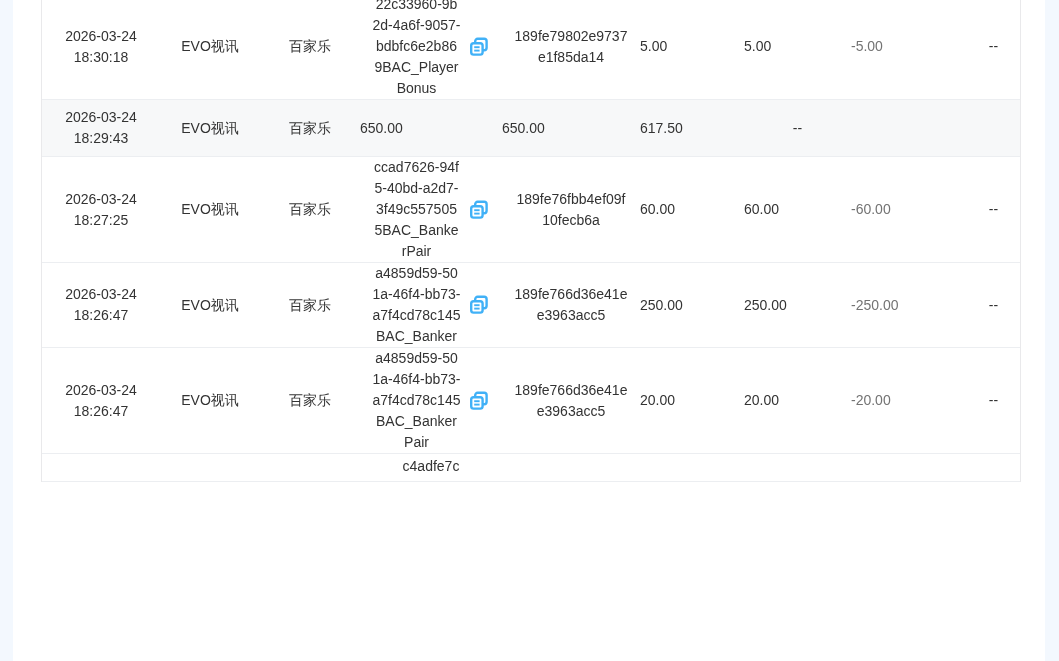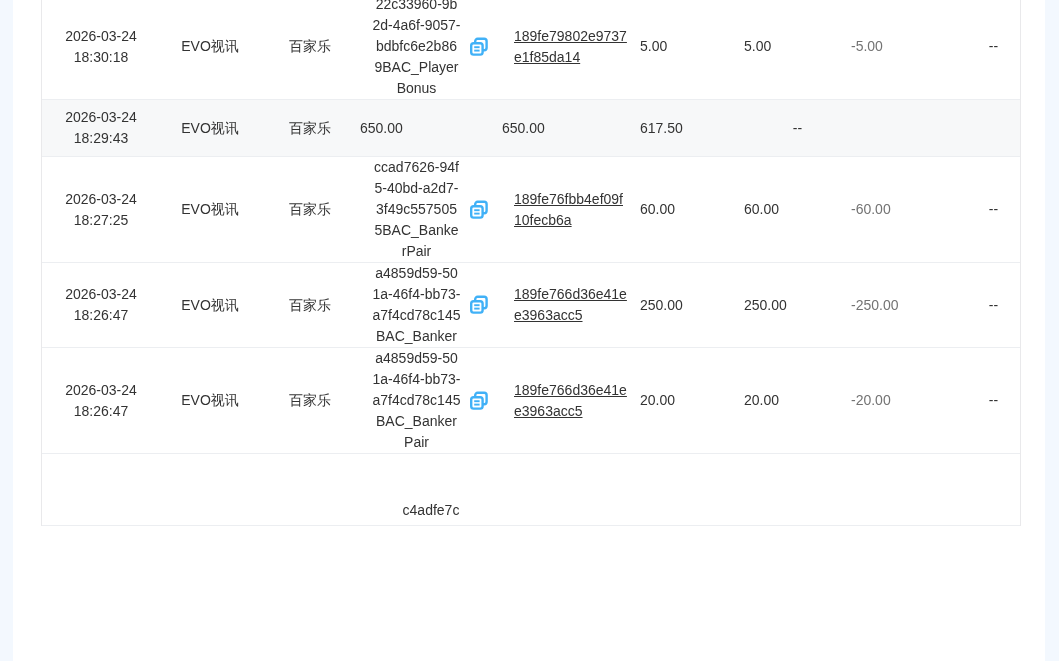--- a/index.html
+++ b/index.html
@@ -44,28 +44,27 @@
     gap: 7px; padding: 0 2px;
   }
   .bet-id {
     display: inline-block; width: 88px;
     word-break: break-all; overflow-wrap: anywhere;
     text-align: center;
   }
   .order-no {
     display: inline-block; width: 114px;
     word-break: break-all; overflow-wrap: anywhere;
-    text-align: left;
-    text-decoration: underline;
+    text-align: center;
   }
   .copy-btn {
     flex: 0 0 auto; width: 22px; height: 22px;
     cursor: pointer; display: inline-flex;
   }
-  .row.partial { align-items: start; min-height: 28px; margin-top: 44px; }
+  .row.partial { align-items: start; min-height: 28px; }
   .row.partial .c-bet { padding-top: 2px; }
 </style>
 </head>
 <body>
 
 <div class="card">
   <div class="table" id="records-table">
       <div class="row">
         <div class="cell ">
           <div class="c-time">2026-03-24 18:30:18</div>

